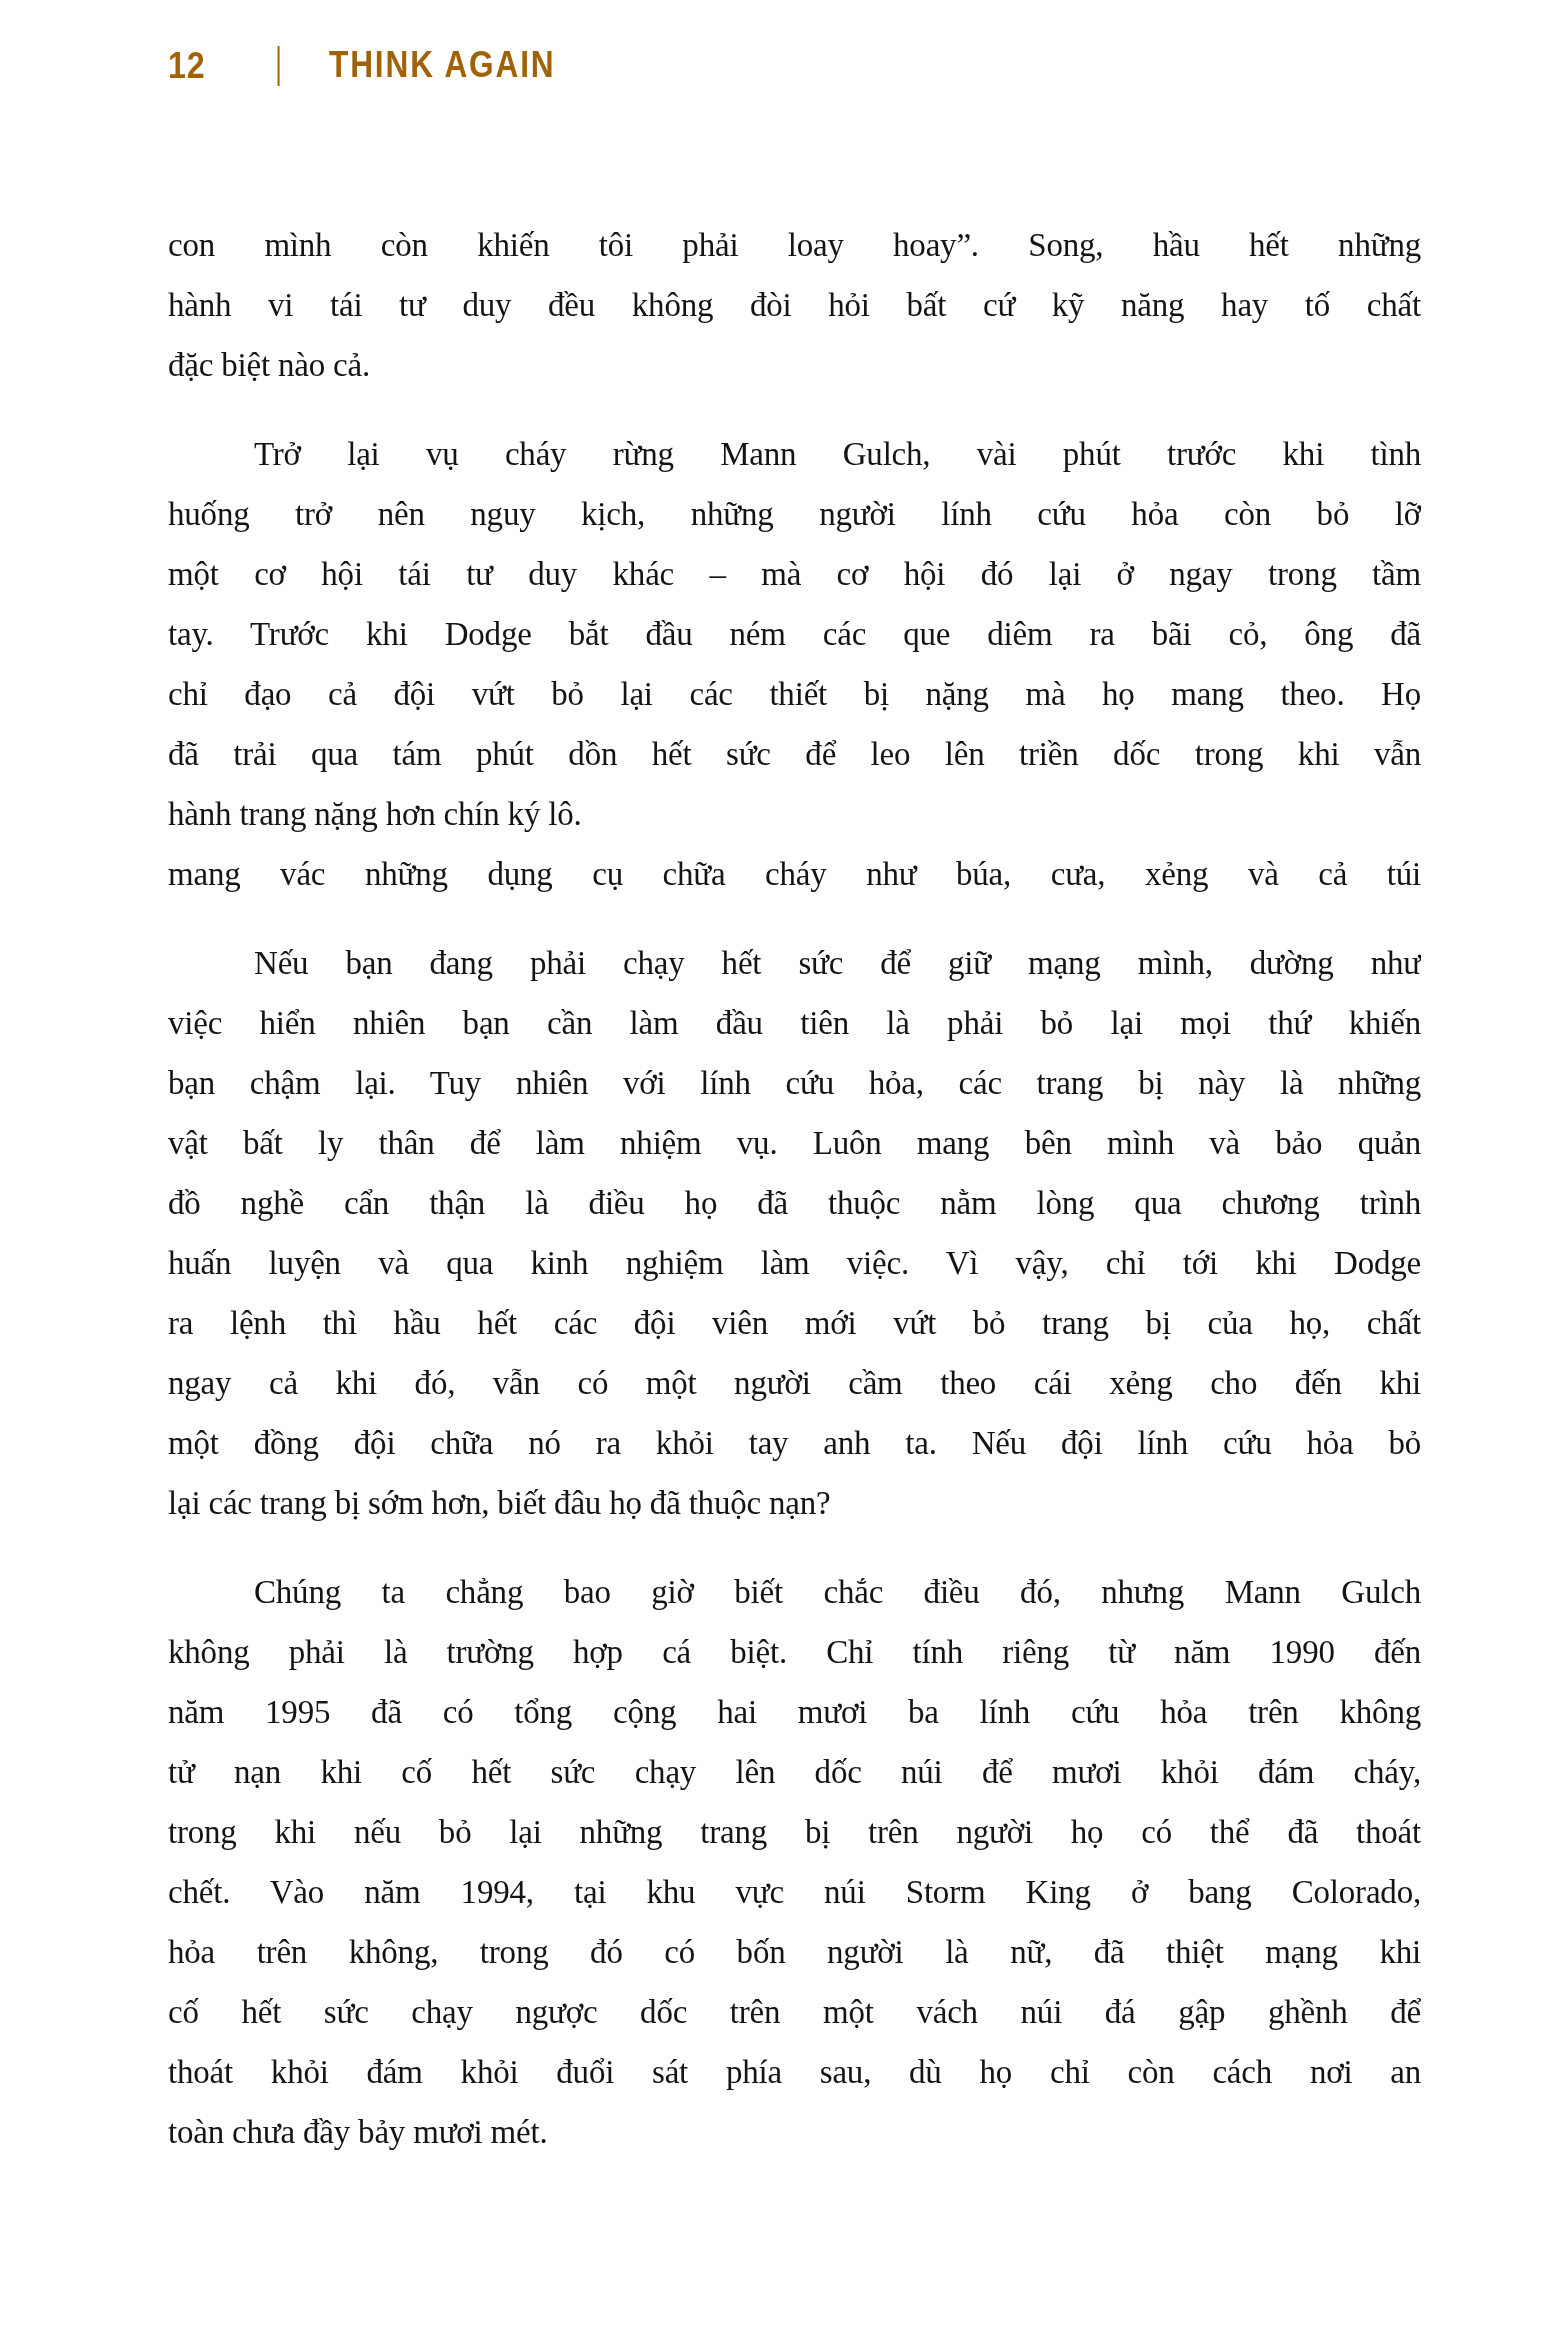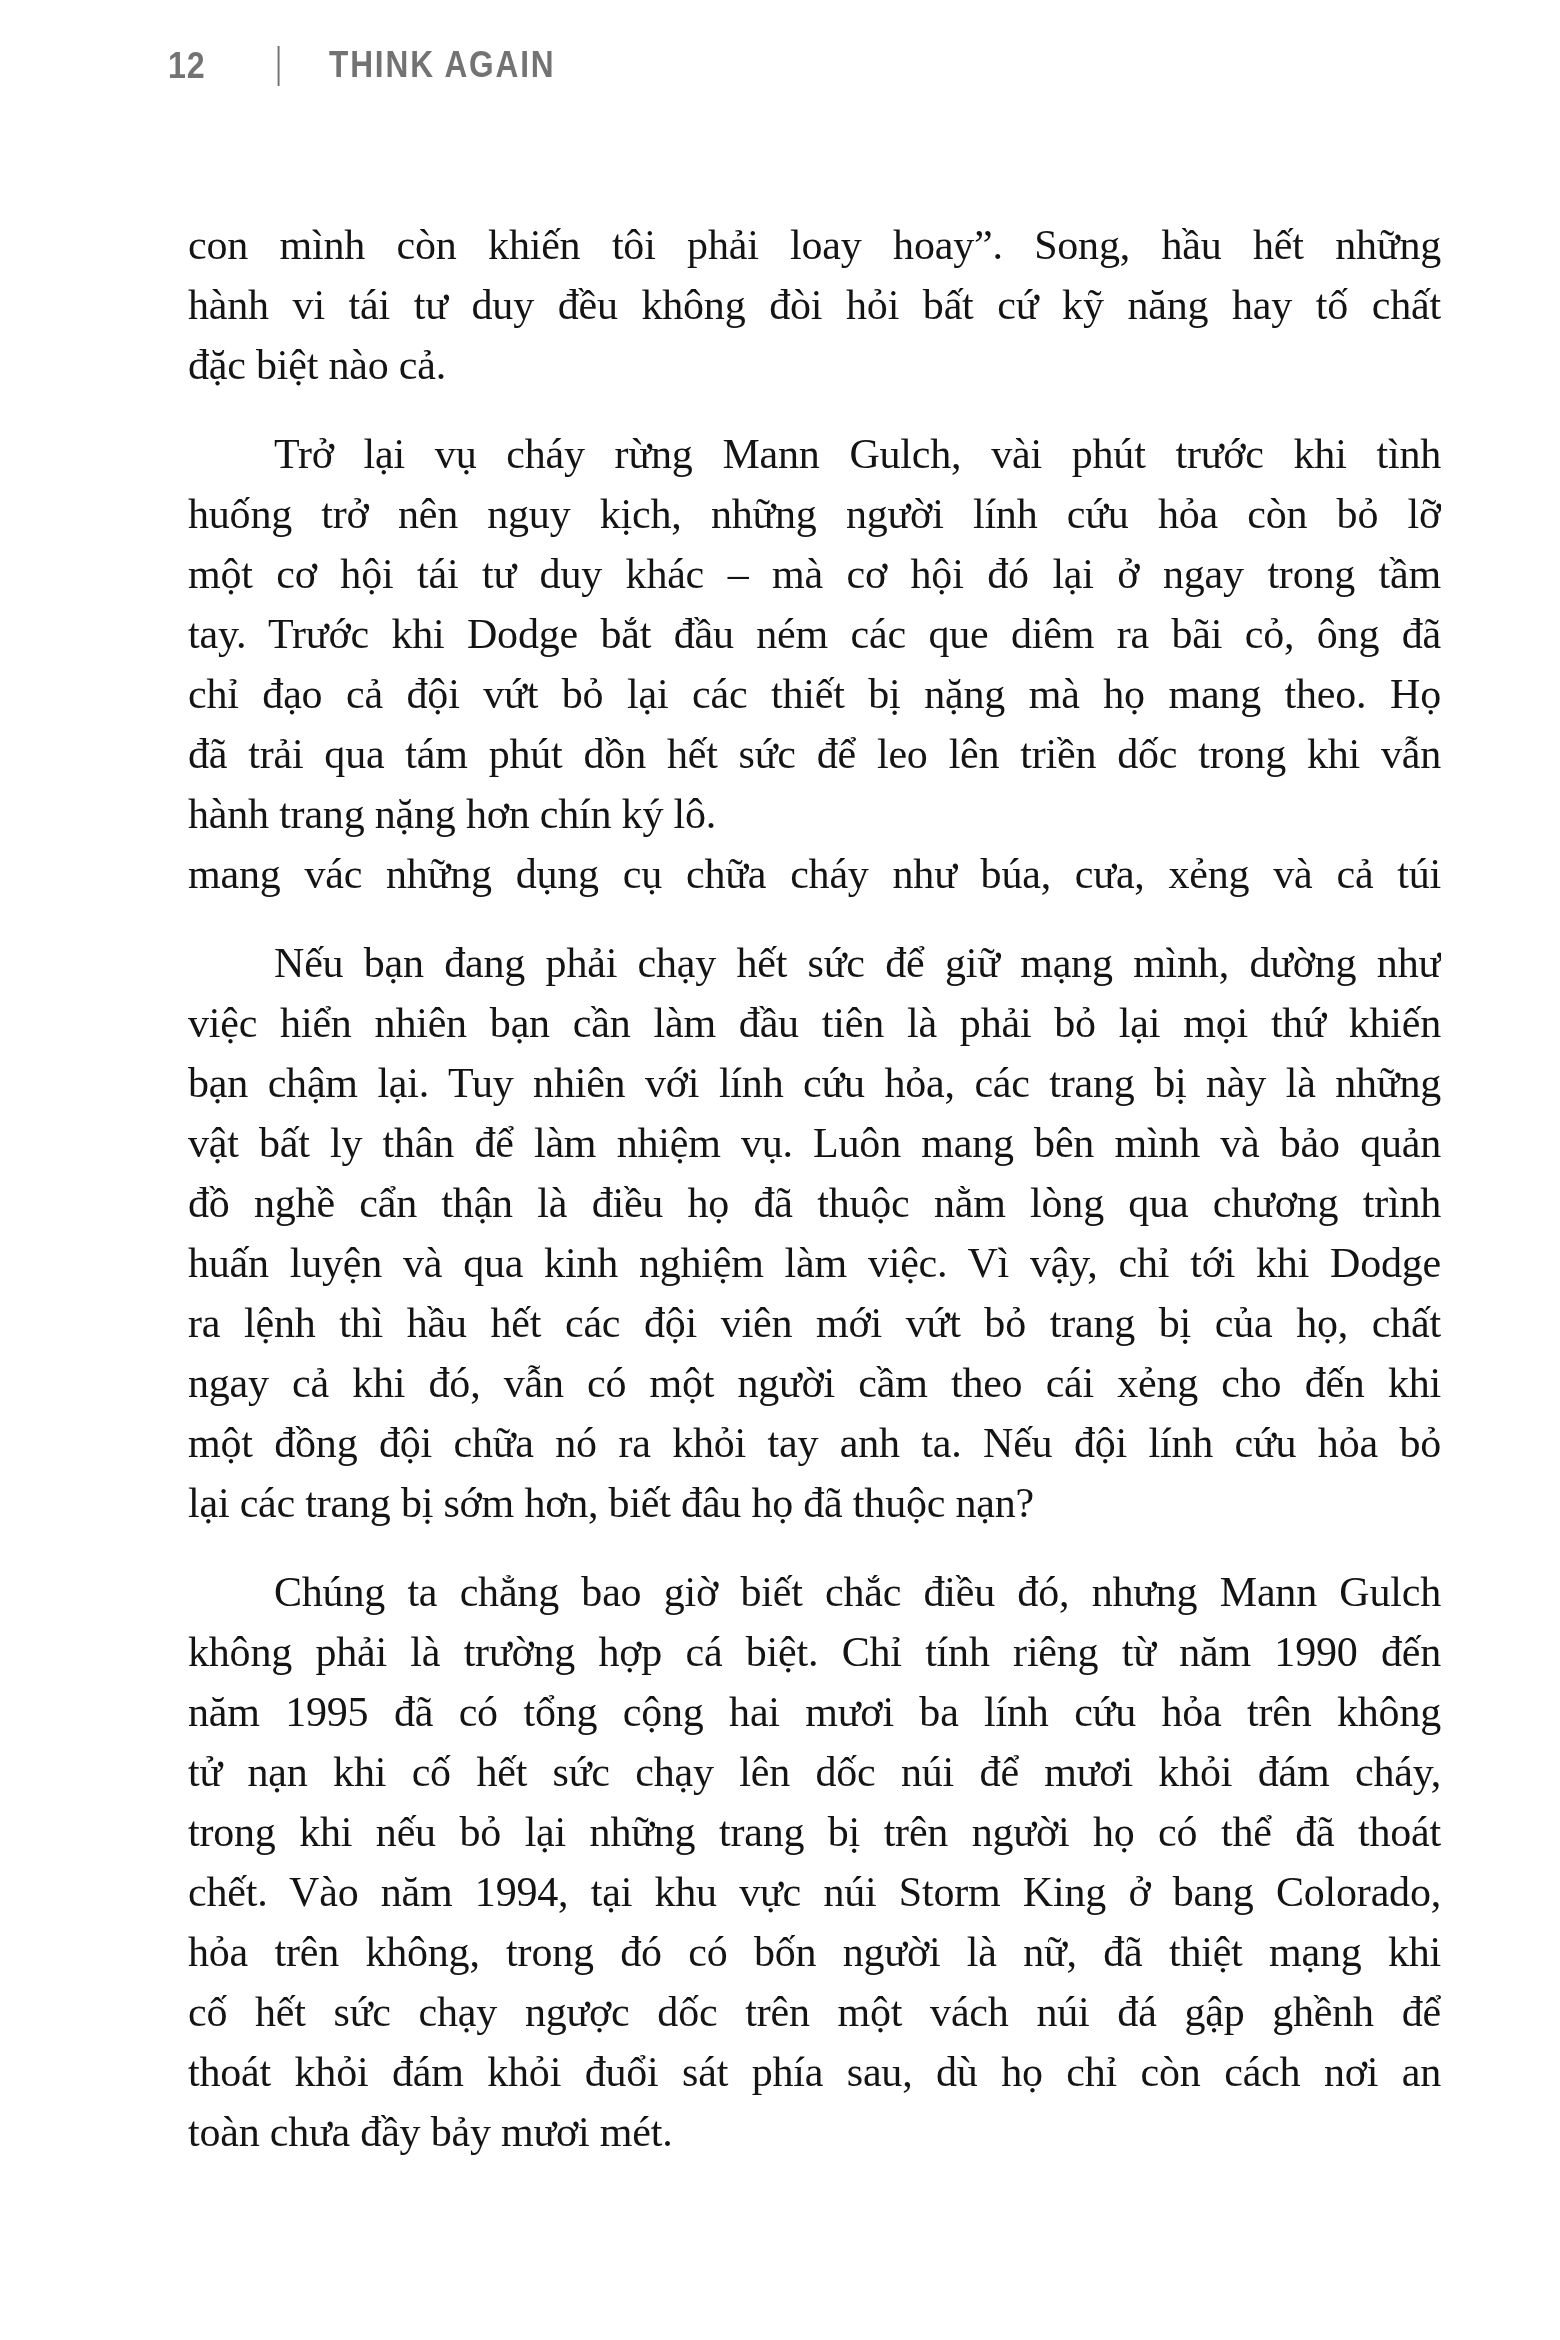--- a/index.html
+++ b/index.html
@@ -17,21 +17,21 @@
   }
   
   .running-head {
     position: absolute;
     left: 168px;
     top: 43px;
     display: flex;
     align-items: center;
     font-family: "Liberation Sans", sans-serif;
     font-weight: bold;
-    color: #737373;
+    color: #a16207;
     text-align: center;
   }
   .pagenum {
     font-size: 35px;
     letter-spacing: 1px;
     transform: scale(0.92, 1.05);
     transform-origin: left center;
   }
   .sep {
     margin: 0 45px 0 64px;
@@ -48,24 +48,23 @@
     transform: scale(0.93, 1.08);
     transform-origin: left center;
   }
   
   .body-text {
     position: absolute;
     left: 168px;
     top: 215px;
     width: 1253px;
     font-family: "Liberation Serif", serif;
-    font-size: 42px;
+    font-size: 33px;
     line-height: 60px;
     color: #141414;
-    margin-left: 20px;
   }
   .para {
     margin: 0 0 29px 0;
     padding: 0;
   }
   .para:last-child { margin-bottom: 0; }
   .line {
     white-space: nowrap;
     overflow: hidden;
     text-align: justify;

